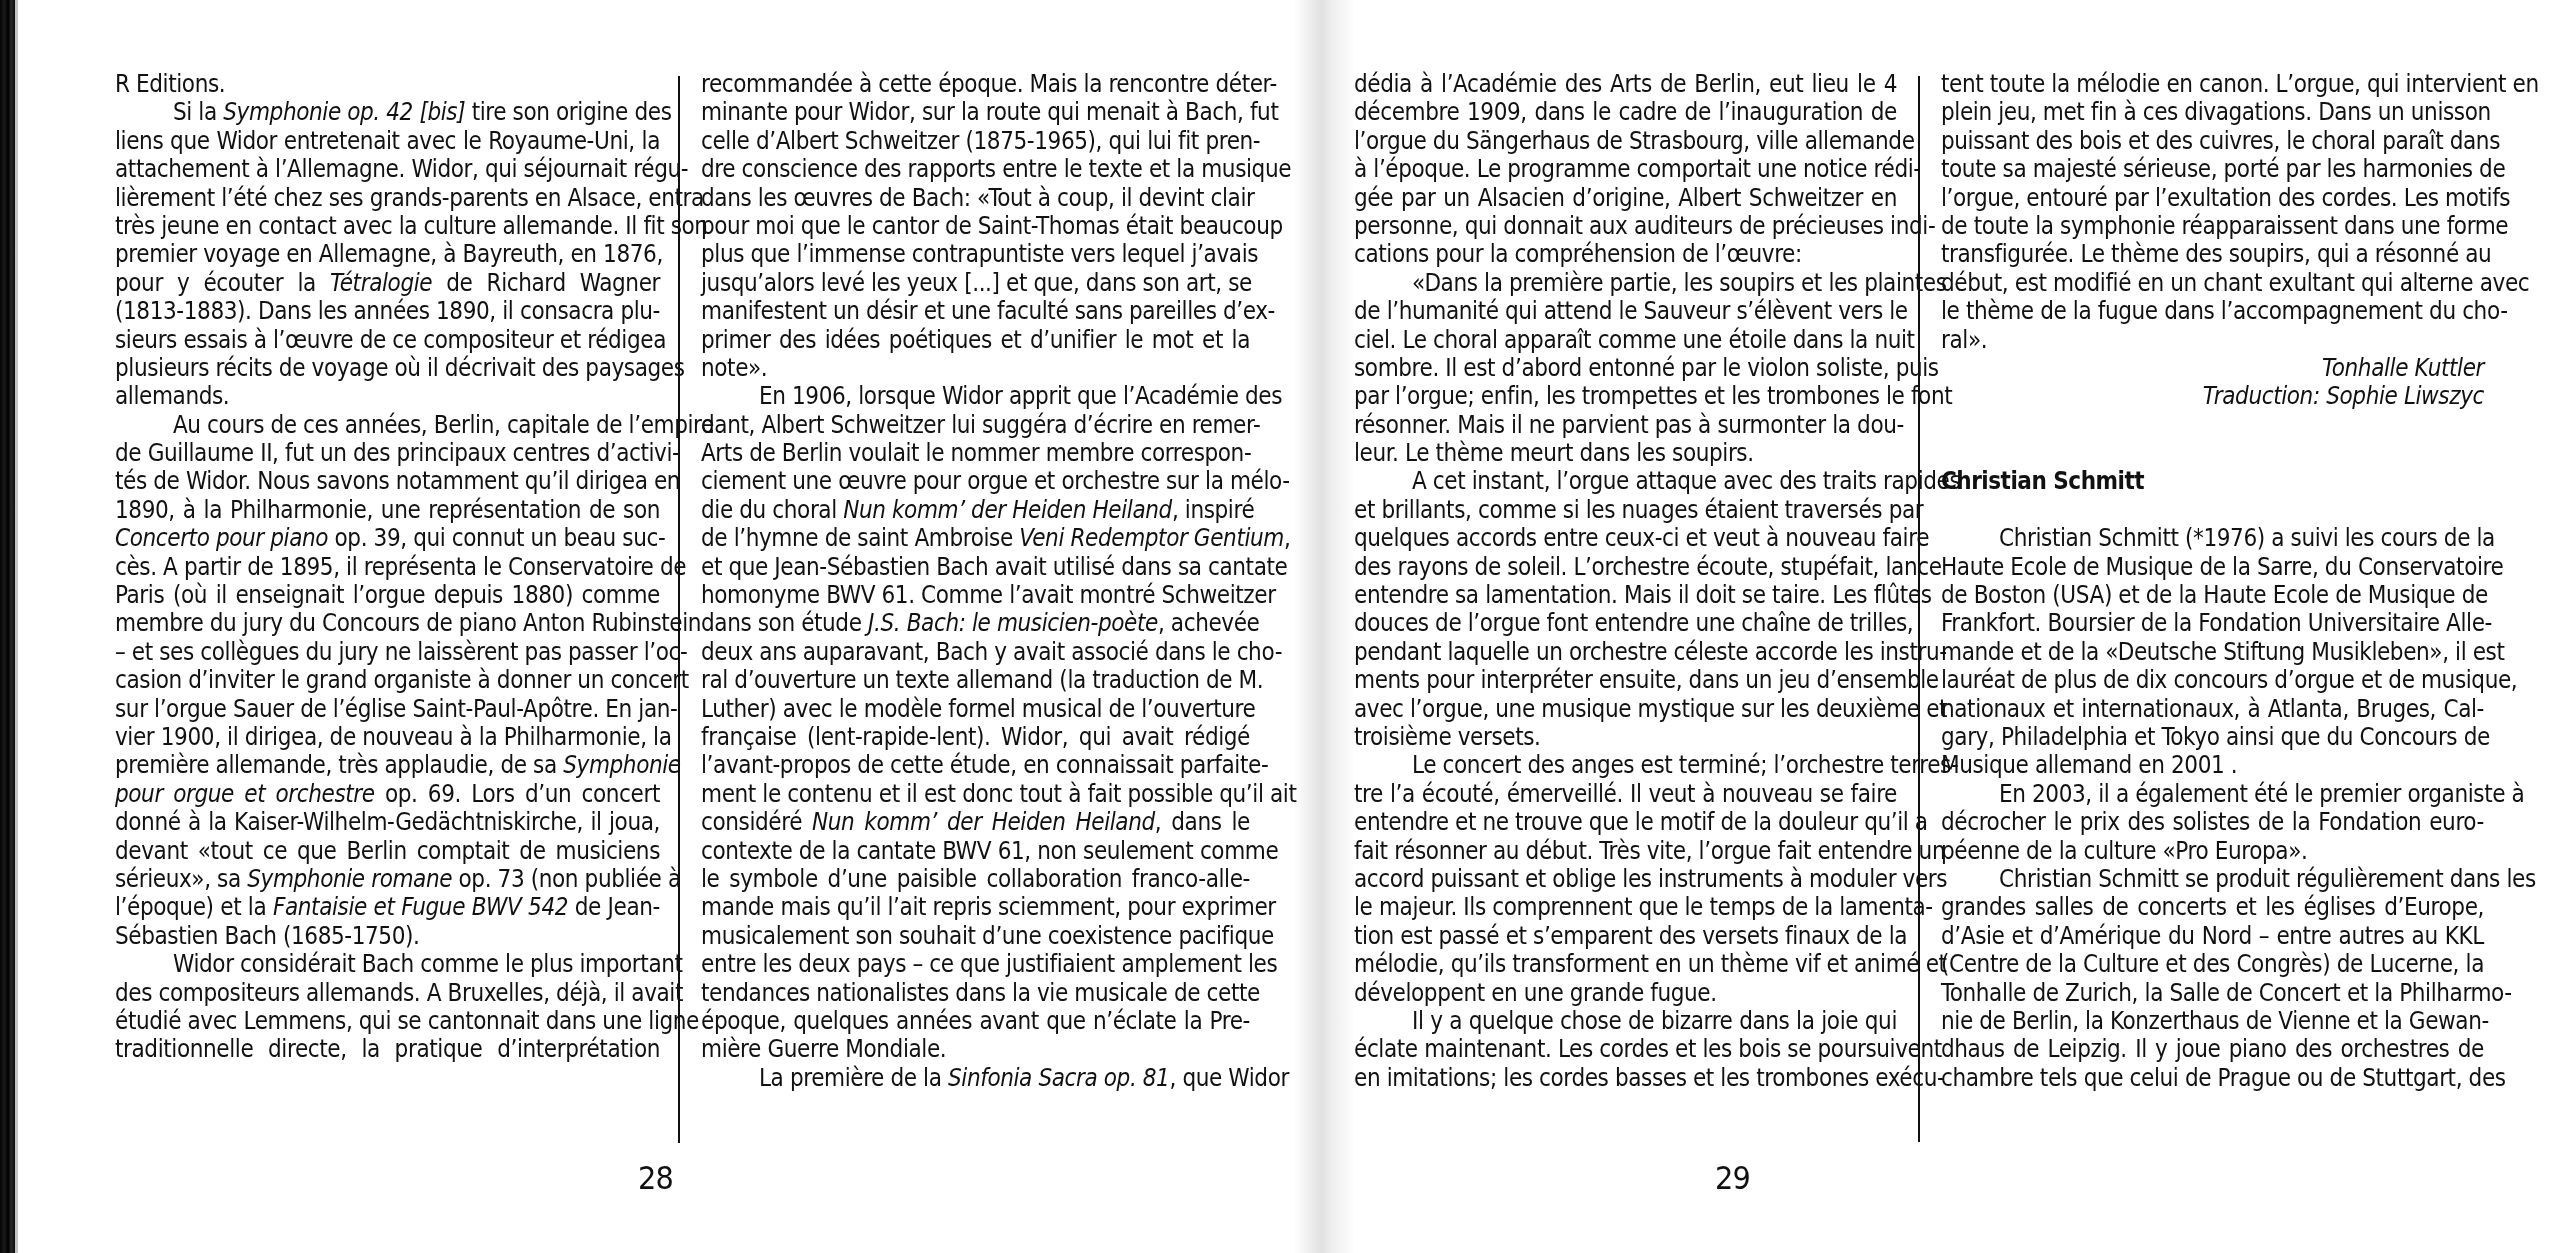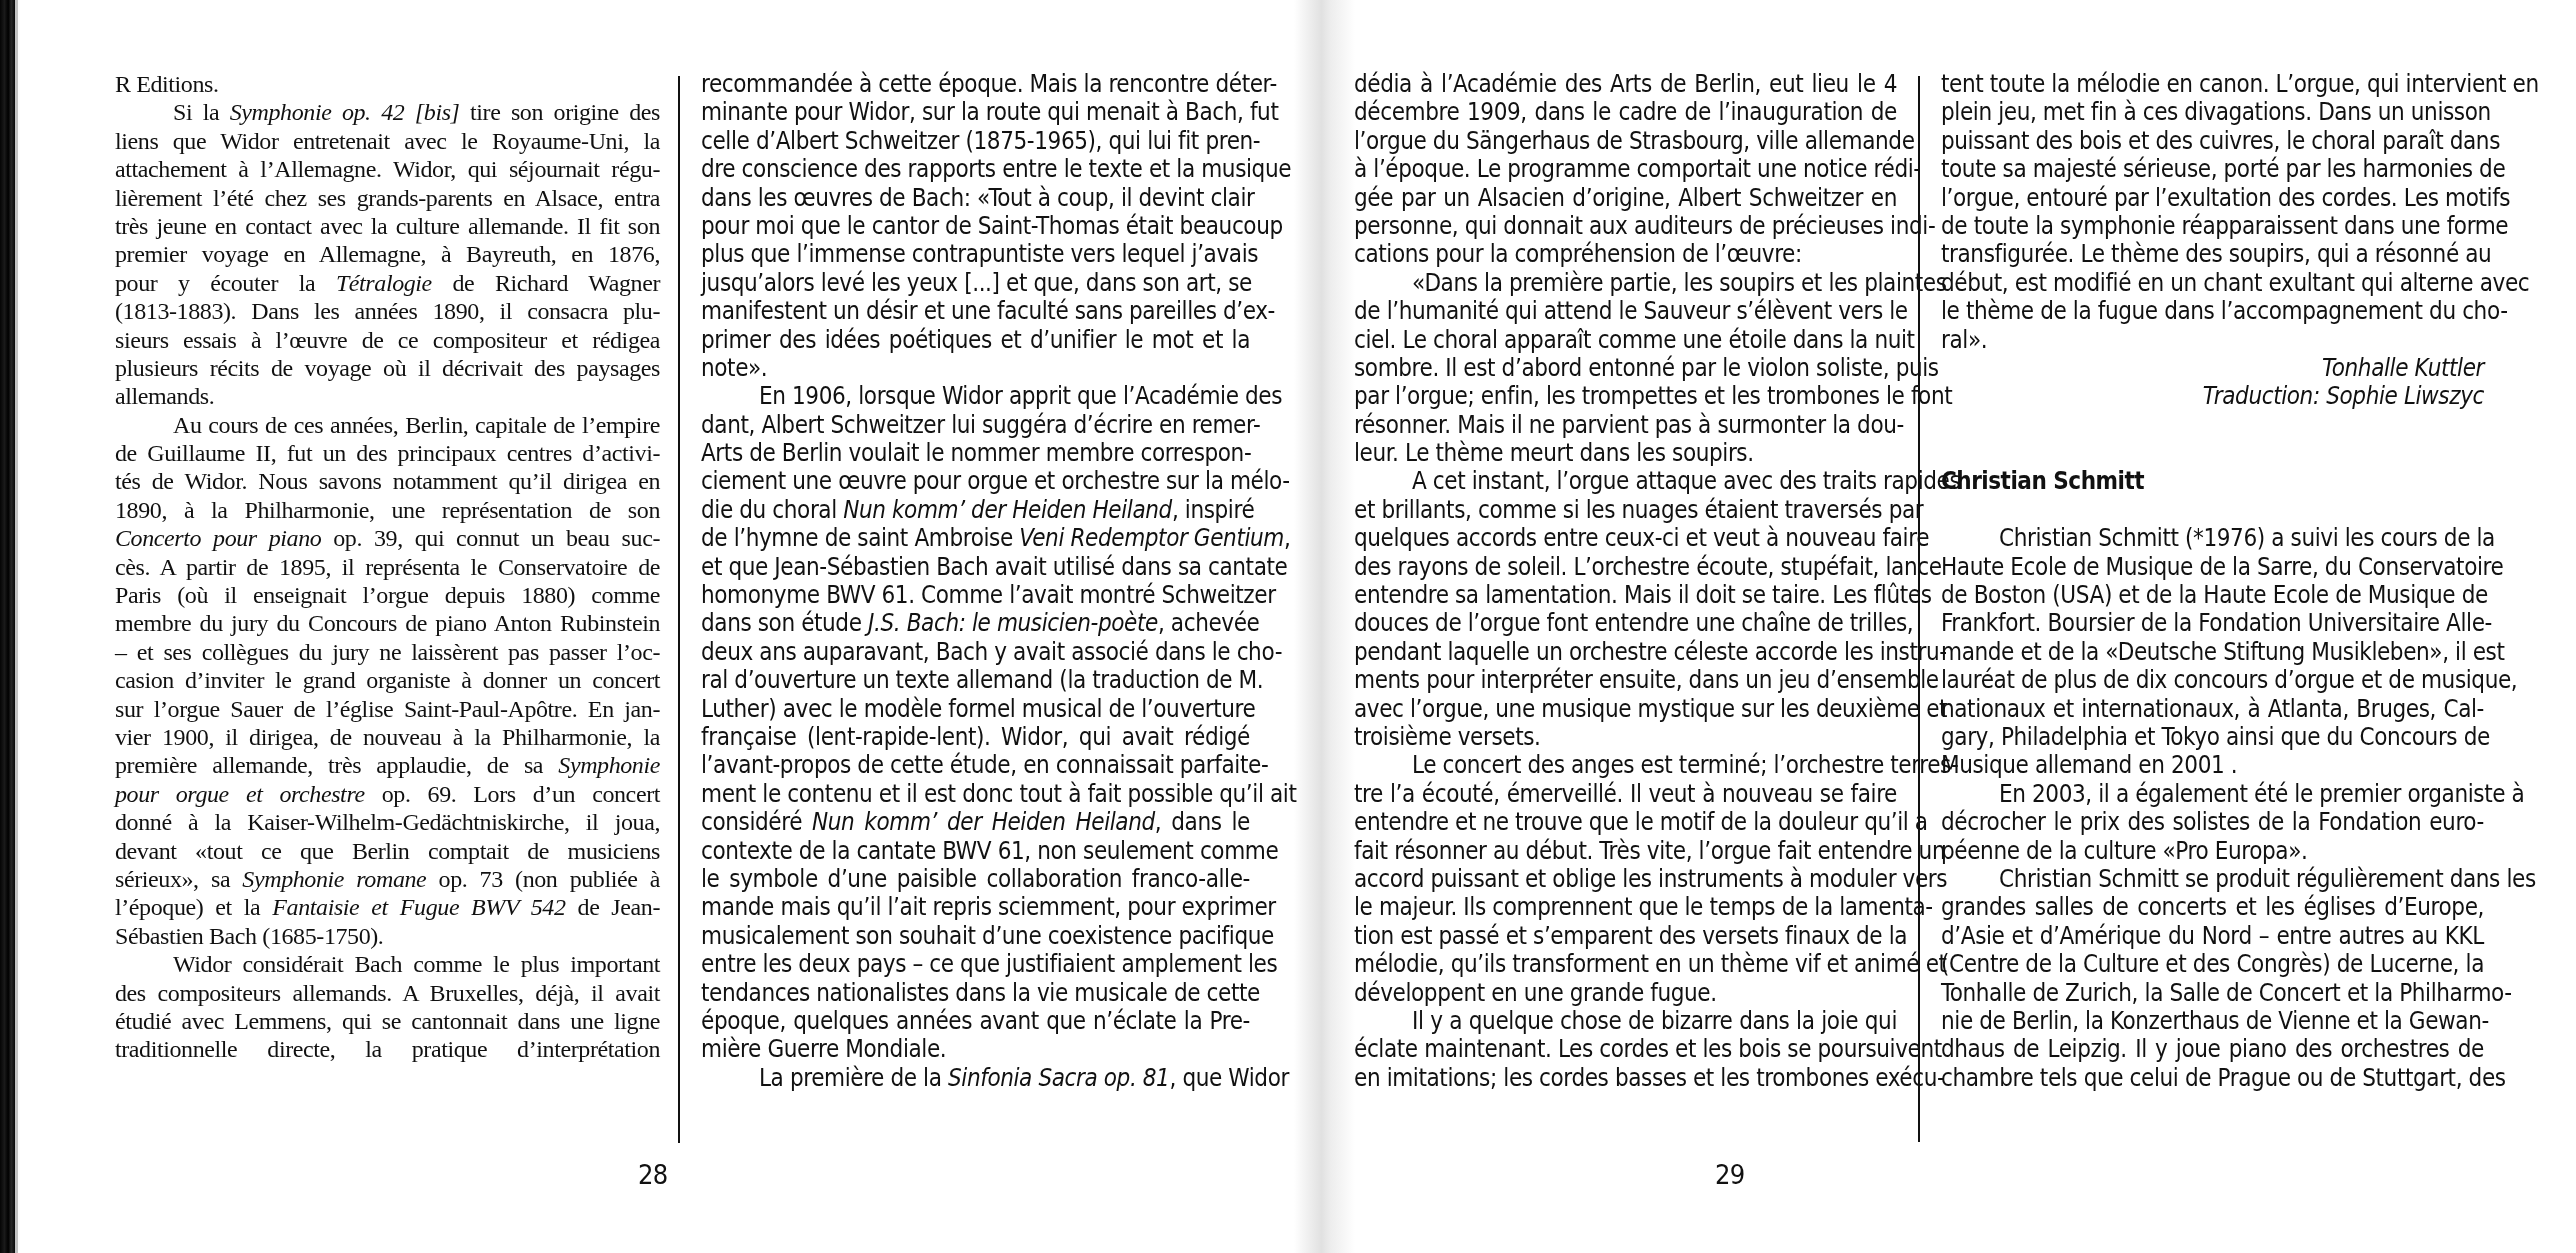--- a/index.html
+++ b/index.html
@@ -8,36 +8,36 @@
   .spread { position: absolute; left: 0; top: 0; width: 2576px; height: 1254px; background: #fff; }
   .binding { position: absolute; left: 0; top: 0; width: 15px; height: 1254px;
              background: linear-gradient(90deg, #050505 0%, #1a1a1a 30%, #000 55%, #2a2a2a 75%, #0a0a0a 100%); }
   .binding-edge { position: absolute; left: 15px; top: 0; width: 2.7px; height: 1254px; background: #8a8a8a; opacity: .5; }
   .gutter { position: absolute; left: 1294px; top: 0; width: 61px; height: 1254px;
             background: linear-gradient(90deg, rgba(255,255,255,0) 0%, rgba(200,200,200,.55) 45%, rgba(215,215,215,.45) 60%, rgba(255,255,255,0) 100%); }
   .page { position: absolute; top: 0; height: 1254px; }
   .page-left { left: 0; width: 1294px; }
   .page-right { left: 1294px; width: 1282px; }
   .col { position: absolute; top: 70px; font-size: 24px; line-height: 28.4px; }
-  .col-1 { left: 115px; width: 545px; font-family: Liberation Serif, serif; }
+  .col-1 { left: 115px; width: 545px; }
   .col-2 { left: 701px; width: 549px; }
   .col-3 { left: 1354px; width: 543px; }
   .col-4 { left: 1941px; width: 543px; }
   .rule { position: absolute; width: 2px; background: #111; }
   .rule-1 { left: 678px; top: 76px; height: 1067px; }
   .rule-2 { left: 1918px; top: 76px; height: 1066px; }
   .line { display: block; height: 28.4px; white-space: nowrap; text-align: justify; text-align-last: justify; letter-spacing: -0.4px; }
   .line.last { text-align-last: left; }
   .line.indent { text-indent: 58px; }
   .line.right { text-align: right; text-align-last: right; }
   .line.blank { height: 28.4px; }
   .seg-italic { font-style: italic; }
   .seg-bold { font-weight: bold; }
   .heading { font-weight: bold; font-size: 24px; letter-spacing: -0.5px; }
-  .page-number { position: absolute; top: 1159px; font-size: 27px; letter-spacing: -0.7px; }
+  .page-number { position: absolute; top: 1159px; font-size: 32px; letter-spacing: -0.7px; }
   .pn-28 { left: 638px; }
   .pn-29 { left: 1715px; }
 </style>
 </head>
 <body>
 
 <div class="spread">
   <div class="binding"></div>
   <div class="binding-edge"></div>
   <div class="gutter"></div>

